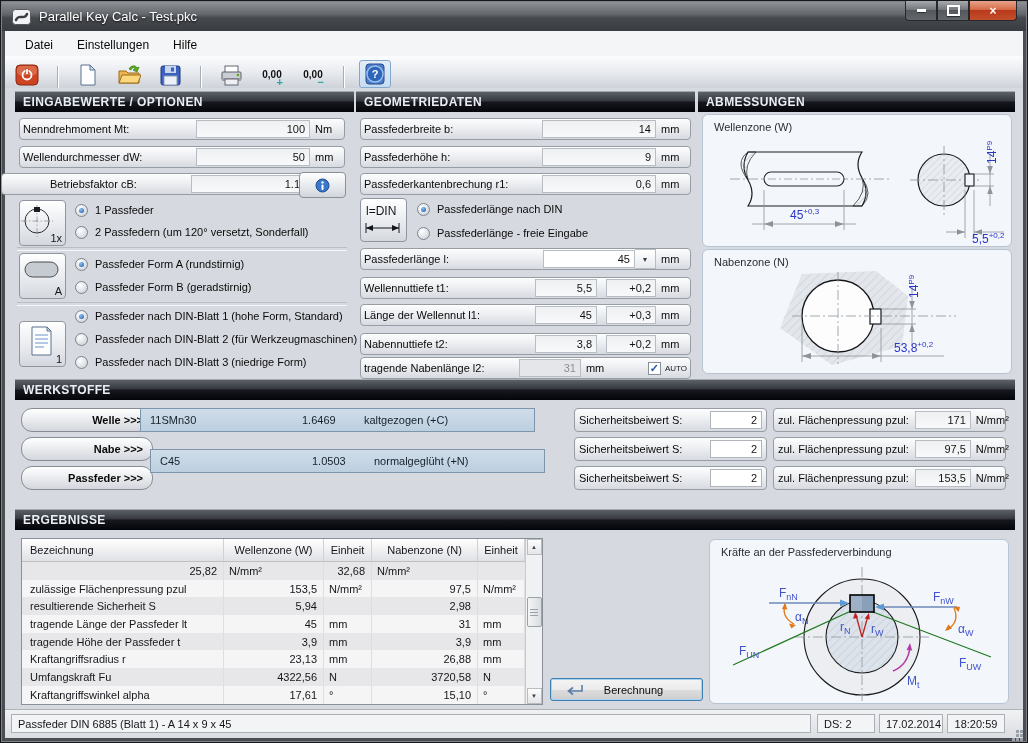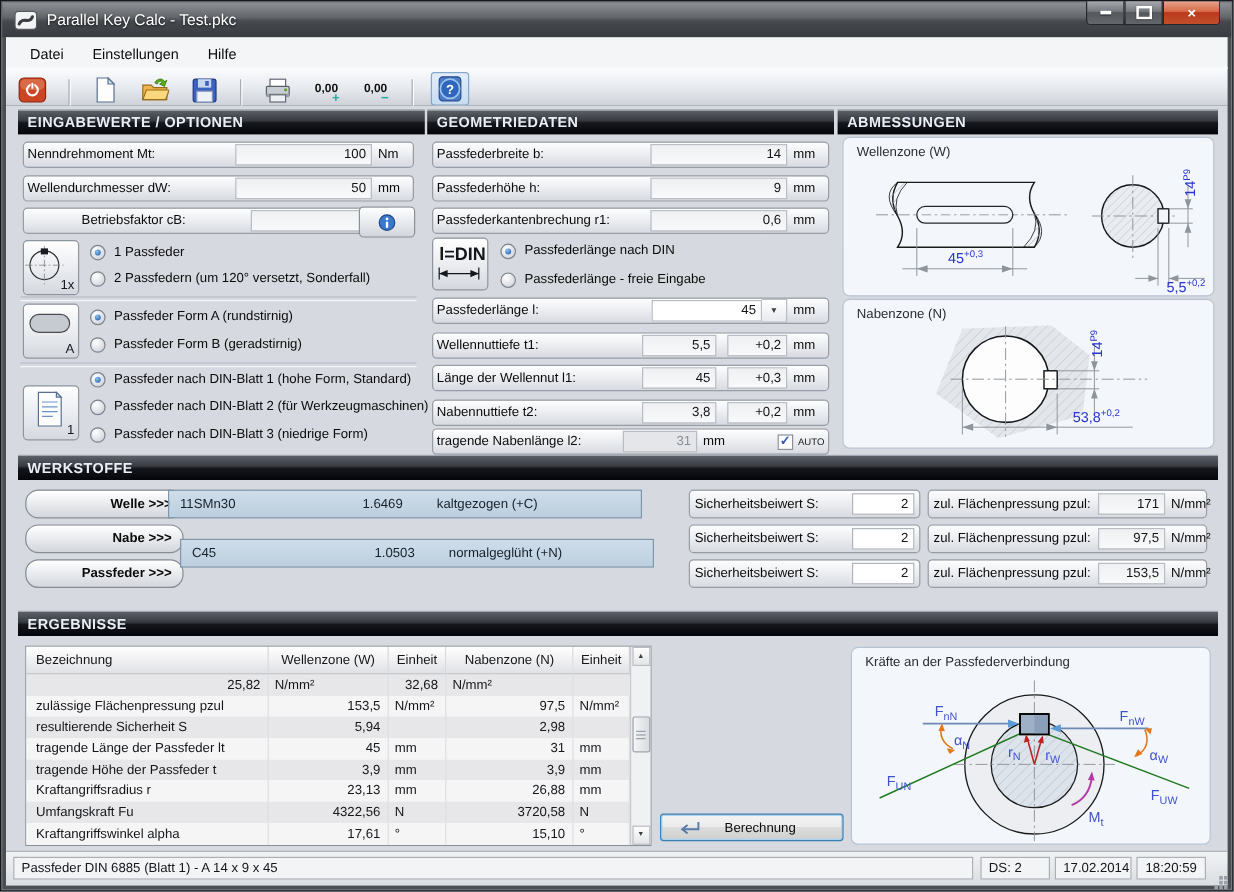--- a/index.html
+++ b/index.html
@@ -185,21 +185,21 @@
   <div class="frow" style="left:18px;top:117px;width:326px;">
     <div class="flabel">Nenndrehmoment Mt:</div>
     <div class="fval" style="width:104px;">100</div>
     <div class="funit" style="width:26px;">Nm</div>
   </div>
   <div class="frow" style="left:18px;top:145px;width:326px;">
     <div class="flabel">Wellendurchmesser dW:</div>
     <div class="fval" style="width:104px;">50</div>
     <div class="funit" style="width:26px;">mm</div>
   </div>
-  <div class="frow" style="left:18px;top:172px;width:308px;padding-left:48px;">
+  <div class="frow" style="left:0;top:172px;width:308px;padding-left:48px;">
     <div class="flabel">Betriebsfaktor cB:</div>
     <div class="fval" style="width:104px;">1.1</div>
   </div>
   <div class="infobtn" style="left:298px;top:171px;">
     <svg width="15" height="15">
         <circle cx="7.5" cy="7.5" r="6.5" fill="#3a78cc" stroke="#1e4a90"></circle>
         <circle cx="7.5" cy="4.4" r="1.2" fill="#fff"></circle>
         <rect x="6.5" y="6.5" width="2" height="5.5" rx="1" fill="#fff"></rect>
       </svg>
   </div>
@@ -275,21 +275,21 @@
     <div class="fval" style="width:104px;">9</div>
     <div class="funit" style="width:26px;">mm</div>
   </div>
   <div class="frow" style="left:359px;top:172px;width:331px;">
     <div class="flabel">Passfederkantenbrechung r1:</div>
     <div class="fval" style="width:104px;">0,6</div>
     <div class="funit" style="width:26px;">mm</div>
   </div>
 
   <div class="iconbox" style="left:359px;top:197px;width:45px;height:42px;">
-    <div style="position:absolute;left:5px;top:5px;font-size:15px;color:#14161a;font-weight:bold;">l=DIN</div>
+    <div style="position:absolute;left:5px;top:5px;font-size:12px;color:#14161a;">l=DIN</div>
     <svg width="43" height="16" style="position:absolute;left:0;top:22px;">
         <line x1="5" y1="2" x2="5" y2="12" stroke="#14161a"></line>
         <line x1="38" y1="2" x2="38" y2="12" stroke="#14161a"></line>
         <line x1="5" y1="7" x2="38" y2="7" stroke="#14161a"></line>
         <path d="M5,7 l7,-3 v6 Z" fill="#14161a"></path>
         <path d="M38,7 l-7,-3 v6 Z" fill="#14161a"></path>
       </svg>
   </div>
   <div class="optrow" style="left:416px;top:200px;">
     <span class="radio on"></span>

